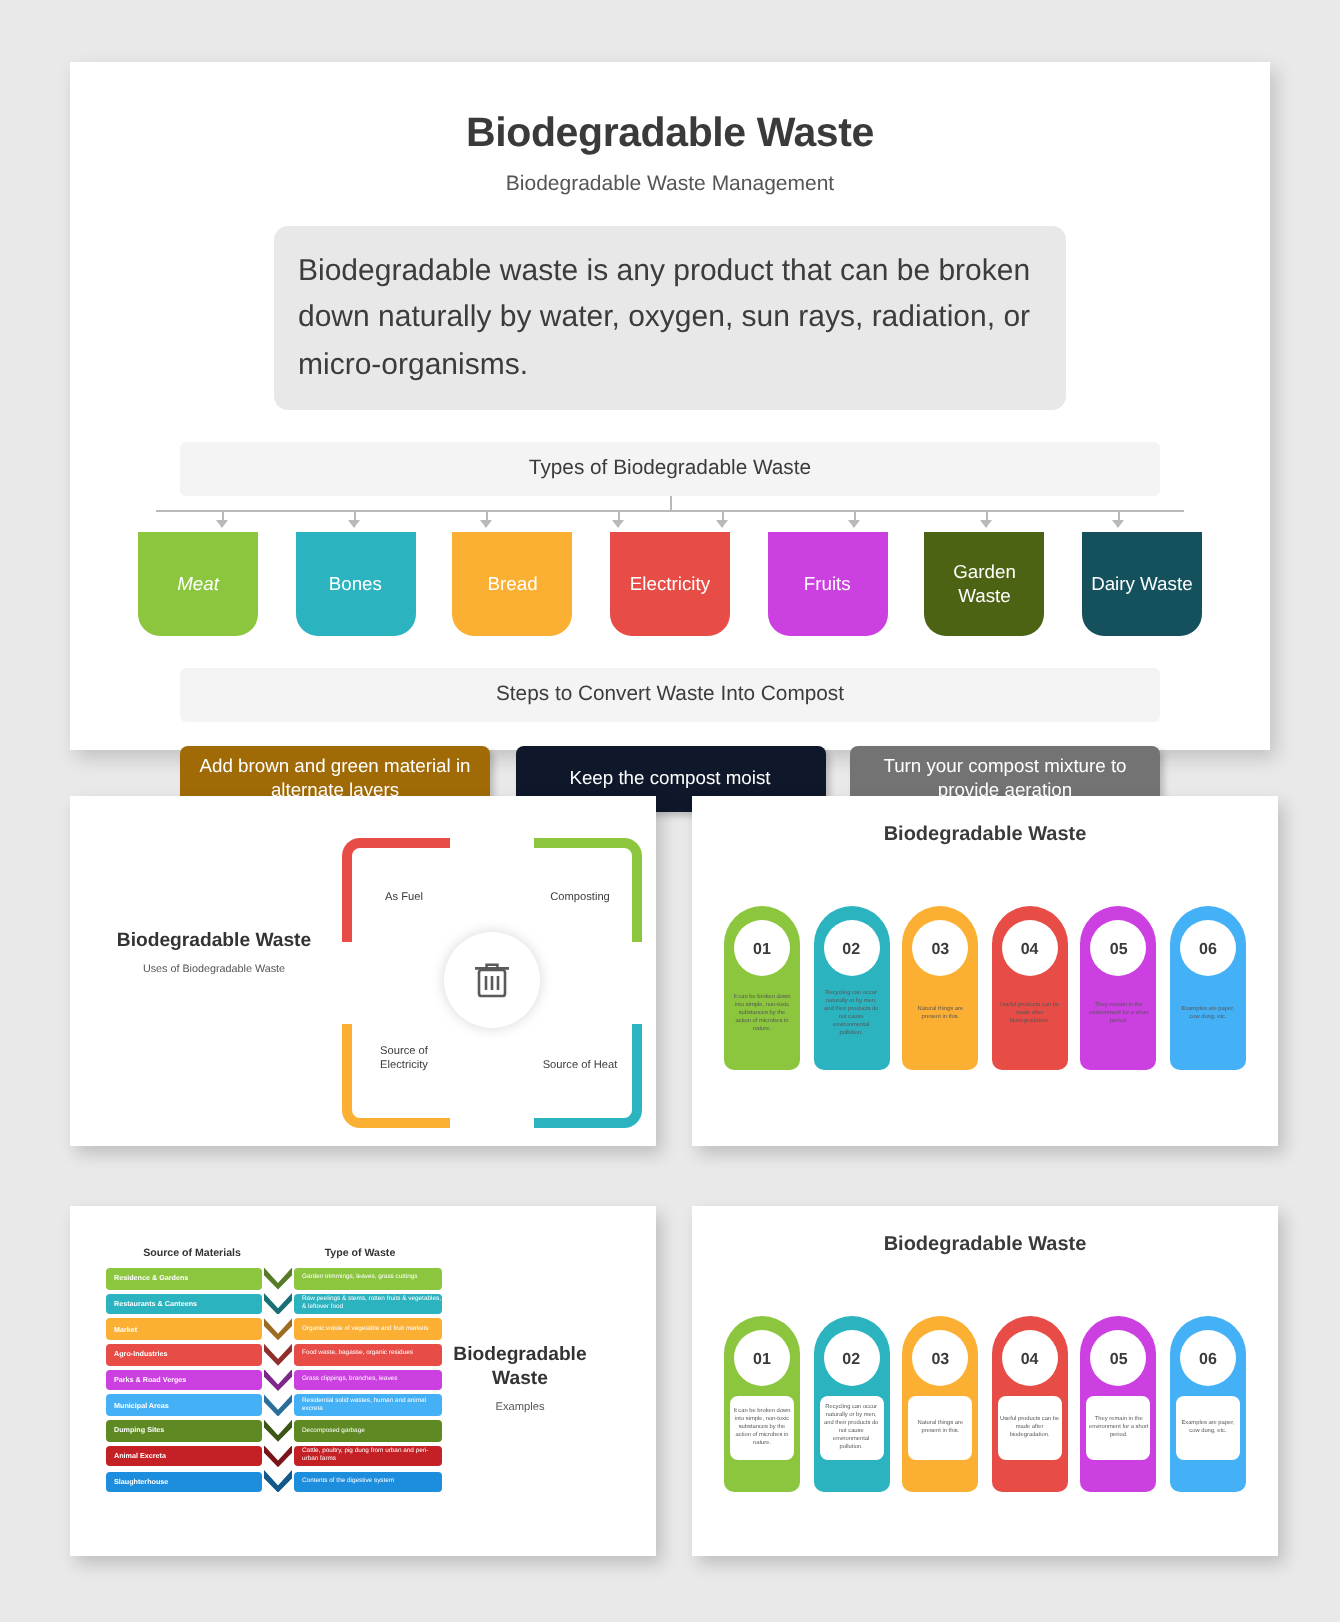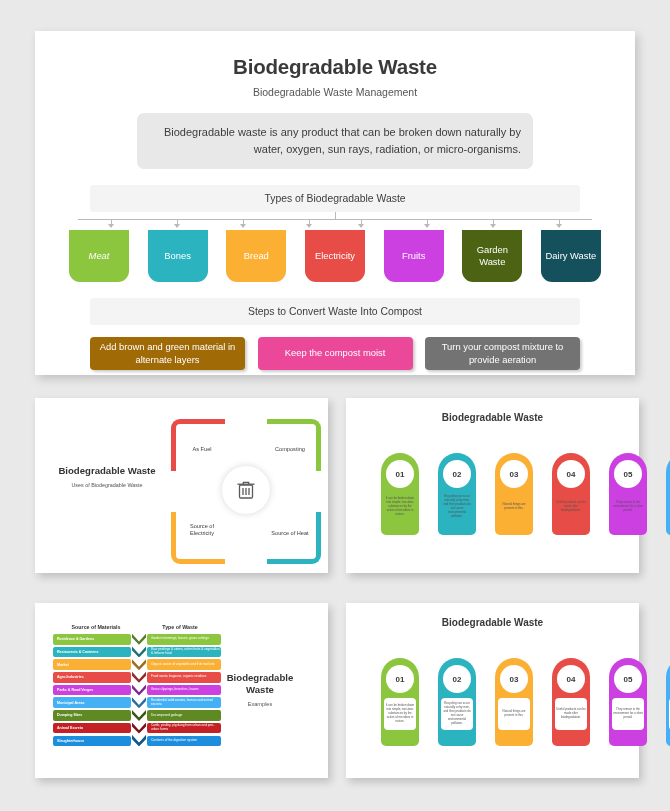--- a/index.html
+++ b/index.html
@@ -20,21 +20,21 @@
   }
   .main-title{
     text-align:center;font-size:20.5px;font-weight:bold;color:#3a3a3a;
     letter-spacing:-.2px;margin-top:24px;
   }
   .main-sub{
     text-align:center;font-size:10.5px;color:#555;margin-top:7px;
   }
   .callout{
     margin:15px auto 0 auto;width:372px;background:#e8e8e8;border-radius:7px;
-    padding:11px 12px;text-align:right;font-size:11px;line-height:1.55;color:#3c3c3c;
+    padding:11px 12px;text-align:left;font-size:15px;line-height:1.55;color:#3c3c3c;
   }
 
   .band{
     margin:16px auto 0 auto;width:490px;background:#f4f4f4;border-radius:3px;
     text-align:center;font-size:10.4px;color:#3c3c3c;padding:8px 0;
   }
 
   
   .tree{position:relative;width:530px;margin:0 auto;height:16px;}
   .tree .stem{position:absolute;left:50%;top:0;width:1px;height:7px;background:#b9b9b9;}
@@ -77,21 +77,21 @@
   .lp-tl{left:0;top:0;border-top:5px solid;border-left:5px solid;border-radius:9px 0 0 0;}
   .lp-tr{right:0;top:0;border-top:5px solid;border-right:5px solid;border-radius:0 9px 0 0;}
   .lp-bl{left:0;bottom:0;border-bottom:5px solid;border-left:5px solid;border-radius:0 0 0 9px;}
   .lp-br{right:0;bottom:0;border-bottom:5px solid;border-right:5px solid;border-radius:0 0 9px 0;}
   .loop-lbl{position:absolute;font-size:5.6px;color:#3c3c3c;text-align:center;width:46px;line-height:1.35;}
   .bincircle{position:absolute;left:51px;top:47px;width:48px;height:48px;border-radius:50%;
     background:#fff;box-shadow:0 0 7px rgba(0,0,0,.16);display:flex;align-items:center;justify-content:center;}
 
   
   .pins{position:absolute;left:10px;right:10px;top:50px;display:flex;justify-content:space-between;}
-  .pin{width:38px;position:relative;margin-left:19px;}
+  .pin{width:38px;position:relative;}
   .pin .body{width:38px;height:82px;border-radius:19px 19px 5px 5px;}
   .pin .num{position:absolute;left:5px;top:7px;width:28px;height:28px;border-radius:50%;
     background:#fff;display:flex;align-items:center;justify-content:center;
     font-size:8px;font-weight:bold;color:#3a3a3a;}
   .pin .txt{position:absolute;left:3px;top:39px;width:32px;height:30px;
     display:flex;align-items:center;justify-content:center;text-align:center;
     font-size:2.9px;line-height:1.35;color:#555;padding:1px;box-sizing:border-box;}
   .p2 .txt{background:#fff;border-radius:4px;}
   .p2 .body{height:88px;}
   .p2 .txt{top:40px;height:32px;}
@@ -154,21 +154,21 @@
         <div class="type-box" style="background: rgb(232, 76, 70);">Electricity</div>
         <div class="type-box" style="background: rgb(204, 63, 224);">Fruits</div>
         <div class="type-box" style="background: rgb(77, 99, 20);">Garden Waste</div>
         <div class="type-box" style="background: rgb(20, 81, 92);">Dairy Waste</div>
       </div>
 
     <div class="band">Steps to Convert Waste Into Compost</div>
 
     <div class="steps" id="steps-row">
         <div class="step-box" style="background: rgb(160, 106, 6);">Add brown and green material in alternate layers</div>
-        <div class="step-box" style="background: #ec4899;">Keep the compost moist</div>
+        <div class="step-box" style="background: #0f172a;">Keep the compost moist</div>
         <div class="step-box" style="background: #737373;">Turn your compost mixture to provide aeration</div>
       </div>
   </div>
 
   <div class="thumb t1">
     <div class="thumb-inner">
       <div class="uses-left">
         <div class="h">Biodegradable Waste</div>
         <div class="s">Uses of Biodegradable Waste</div>
       </div>

